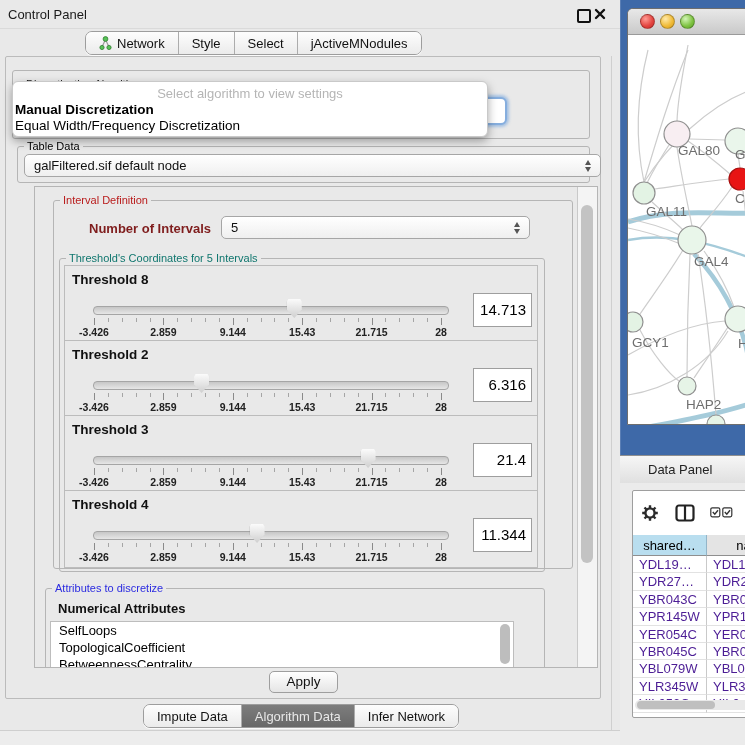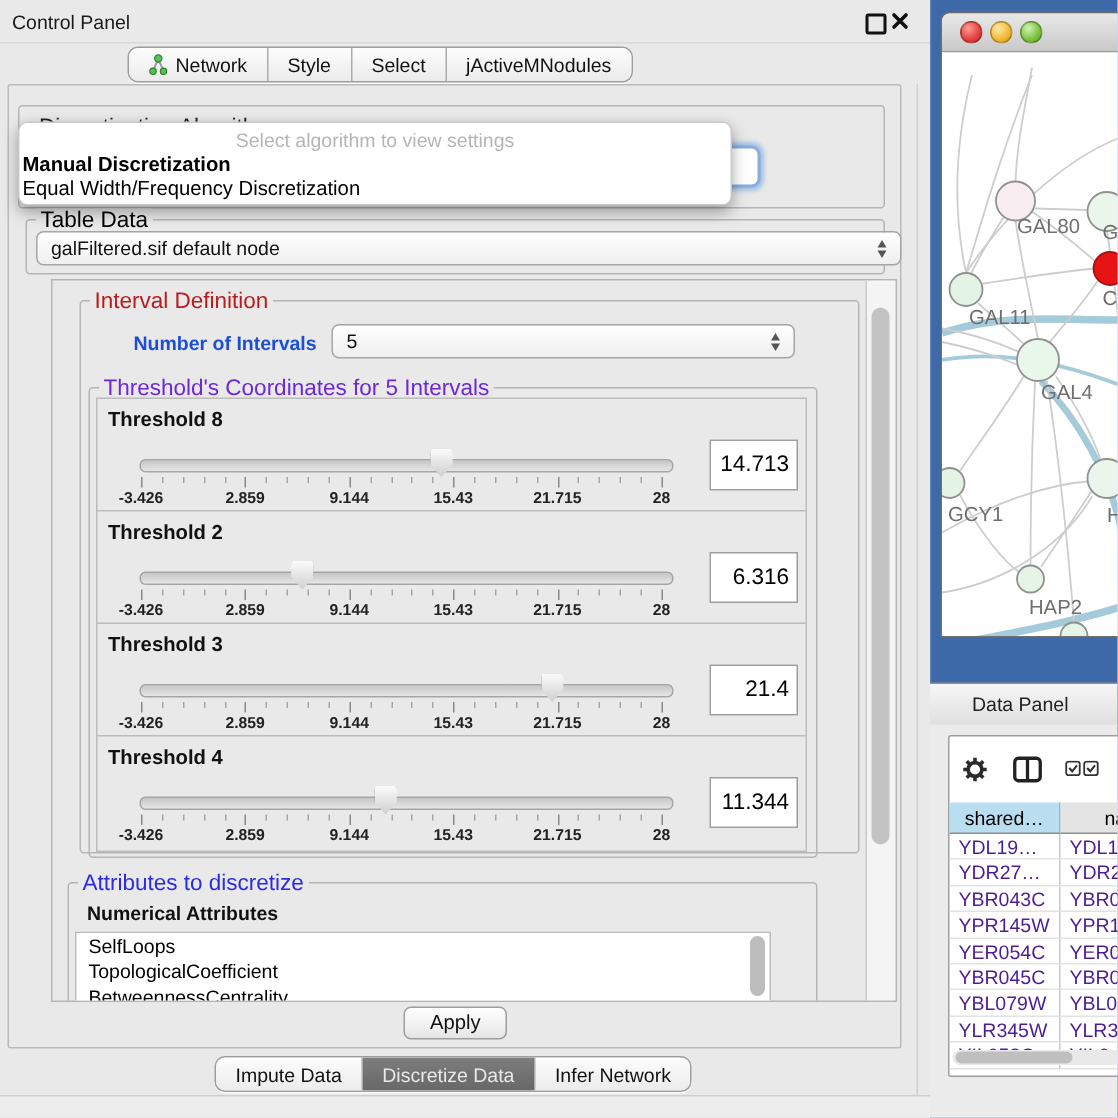--- a/index.html
+++ b/index.html
@@ -20,21 +20,21 @@
   .seg{display:flex;align-items:center;gap:5px;padding:0 13px;font-size:13px;color:#111;
        background:linear-gradient(#FDFDFD,#EBEBEB);border-left:1px solid #ACACAC;white-space:nowrap;cursor:default}
   .seg:first-child{border-left:none}
   .seg.sel{background:linear-gradient(#7D7D7D,#686868);color:#E8E8E8}
   
   #content-border{left:5px;top:56px;width:594px;height:641px;border:1px solid #BBBBBB;border-radius:2px}
   #cp-right-line{left:611px;top:56px;width:1px;height:689px;background:#CFCFCF}
   #bottom-strip{left:0;top:730px;width:620px;height:15px;background:#EDEDED;border-top:1px solid #CFCFCF}
   
   .group{border:1px solid #B5B5B5;border-radius:3px}
-  .group-title{position:absolute;top:-8px;left:6px;background:#E9E9E9;padding:0 3px;font-size:15px;line-height:15px;white-space:nowrap}
+  .group-title{position:absolute;top:-8px;left:6px;background:#E9E9E9;padding:0 3px;font-size:11px;line-height:15px;white-space:nowrap}
   #disc-group{left:12px;top:70px;width:576px;height:67px}
   #disc-title{left:10px;top:6px;background:transparent;color:#222}
   #focus-combo{left:448px;top:97px;width:55px;height:24px;background:#fff;border:2px solid #86AEDE;
                border-radius:6px;box-shadow:0 0 3px 2px rgba(110,160,220,.55);z-index:2}
   #popup{left:12px;top:81px;width:474px;height:54px;background:#FFFFFF;border:1px solid #C9C9C9;
          border-radius:6px;box-shadow:0 4px 10px rgba(0,0,0,.35);z-index:5}
   #popup-hint{position:absolute;top:4px;left:0;width:100%;text-align:center;color:#B5B5B5;font-size:13px}
   .popup-opt{position:absolute;left:2px;font-size:13.5px;color:#000;white-space:nowrap}
   
   .combo{position:absolute;background:linear-gradient(#FFFFFF,#EFEFEF);border:1px solid #A6A6A6;border-radius:5px;
@@ -45,24 +45,24 @@
   .cb-arrows .dn{position:absolute;bottom:0;left:0;width:0;height:0;border-left:3.5px solid transparent;
                  border-right:3.5px solid transparent;border-top:5px solid #555}
   #td-group{left:17px;top:146px;width:571px;height:35px}
   #td-combo{left:6px;top:7px;width:557px;height:21px}
   
   #scrollpane{left:34px;top:186px;width:562px;height:480px;border:1px solid #B5B5B5;overflow:hidden;background:#E9E9E9}
   #vsb{position:absolute;right:0;top:0;width:19px;height:100%;background:#F4F4F4;border-left:1px solid #C9C9C9}
   #vsb-thumb{position:absolute;left:3px;top:18px;width:12px;height:358px;background:#C3C3C3;border-radius:6px}
   #interval-group{left:18px;top:13px;width:518px;height:367px}
   #interval-title{color:#b91c1c}
-  #noi-label{left:35px;top:20px;font-size:13px;font-weight:bold;color:#1d4ed8}
+  #noi-label{left:35px;top:20px;font-size:13px;font-weight:bold;color:#7f1d1d}
   #noi-combo{left:167px;top:15px;width:289px;height:21px}
   #thr-group{left:5px;top:57px;width:484px;height:312px}
-  #thr-title{color:#6d28d9}
+  #thr-title{color:#0f766e}
   .thr-box{position:absolute;left:4px;width:472px;height:76px;border:1px solid #BCBCBC;background:#E9E9E9}
   .thr-label{position:absolute;left:7px;top:6px;font-size:13.5px;font-weight:bold;color:#111}
   .track{position:absolute;left:28px;top:40px;width:354px;height:7px;border:1px solid #A5A5A5;border-radius:4px;
          background:linear-gradient(#C6C6C6,#E6E6E6)}
   .thumb{position:absolute;top:33px;width:15px;height:19px;background:linear-gradient(#FBFBFB,#CFCFCF);
          clip-path:polygon(10% 0,90% 0,100% 14%,100% 55%,50% 100%,0 55%,0 14%);
          filter:drop-shadow(0 0 1px #777)}
   .tick{position:absolute;width:1px;background:#8A8A8A}
   .tick.major{top:52px;height:7px}
   .tick.minor{top:52px;height:4px;background:#A5A5A5}
@@ -367,21 +367,21 @@
       <div id="vsb-thumb"></div>
     </div>
   </div>
 
   <div class="abs" id="apply-btn">Apply</div>
   <div class="abs segbar" id="bottom-tabbar">
       <div class="seg">
         <span class="seg-label">Impute Data</span>
       </div>
       <div class="seg sel">
-        <span class="seg-label">Discretize Data</span>
+        <span class="seg-label">Algorithm Data</span>
       </div>
       <div class="seg">
         <span class="seg-label">Infer Network</span>
       </div>
     </div>
   <div class="abs" id="bottom-strip"></div>
 </div>
 
 <div class="abs" id="desktop"></div>
 

